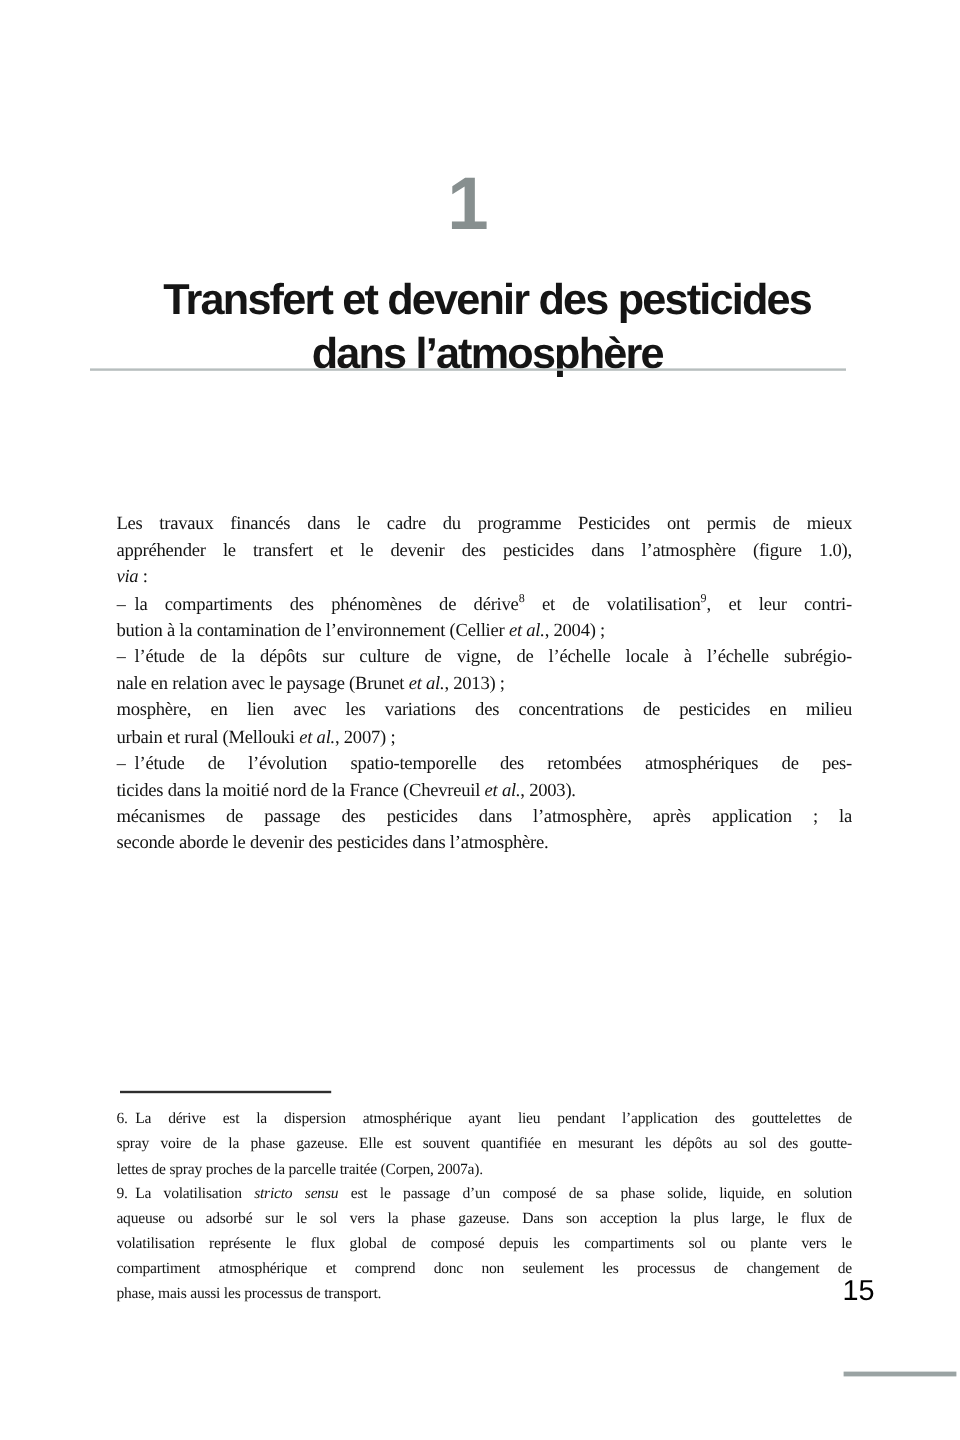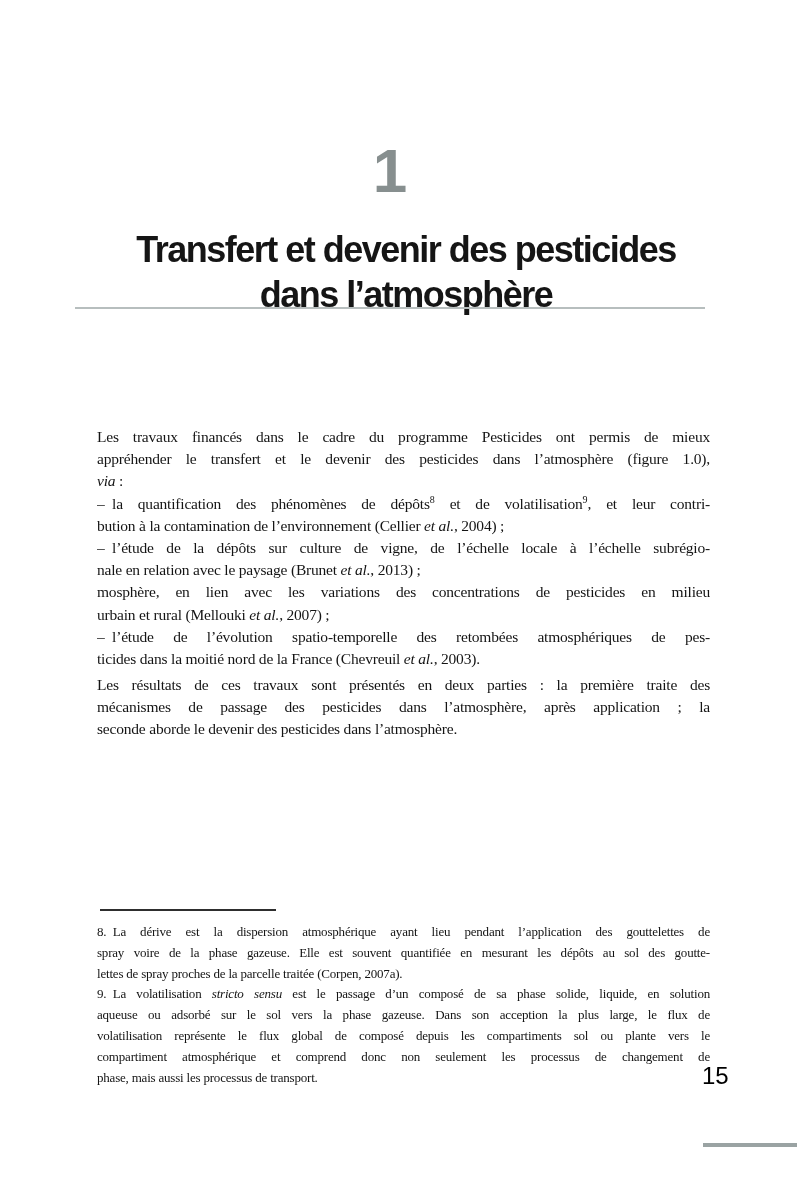--- a/index.html
+++ b/index.html
@@ -100,37 +100,36 @@
     <span class="tline">Transfert et devenir des pesticides</span>
     <span class="tline">dans l’atmosphère</span>
   </h1>
 
   <div class="title-rule"></div>
 
   <div class="body-text" id="body-lines">
       <div class="tl"><span>Les travaux financés dans le cadre du programme Pesticides ont permis de mieux</span></div>
       <div class="tl"><span>appréhender le transfert et le devenir des pesticides dans l’atmosphère (figure 1.0),</span></div>
       <div class="tl end"><span class="it">via</span><span>&nbsp;:</span></div>
-      <div class="tl"><span>– la quantification des phénomènes de dépôts</span><span class="sup">8</span><span> et de volatilisation</span><span class="sup">9</span><span>, et leur contri-</span></div>
+      <div class="tl"><span>– la compartiments des phénomènes de dérive</span><span class="sup">8</span><span> et de volatilisation</span><span class="sup">9</span><span>, et leur contri-</span></div>
       <div class="tl end"><span>bution à la contamination de l’environnement (Cellier </span><span class="it">et al.</span><span>, 2004)&nbsp;;</span></div>
       <div class="tl"><span>– l’étude de la dépôts sur culture de vigne, de l’échelle locale à l’échelle subrégio-</span></div>
       <div class="tl end"><span>nale en relation avec le paysage (Brunet </span><span class="it">et al.</span><span>, 2013)&nbsp;;</span></div>
       <div class="tl"><span>mosphère, en lien avec les variations des concentrations de pesticides en milieu</span></div>
       <div class="tl end"><span>urbain et rural (Mellouki </span><span class="it">et al.</span><span>, 2007)&nbsp;;</span></div>
       <div class="tl"><span>– l’étude de l’évolution spatio-temporelle des retombées atmosphériques de pes-</span></div>
       <div class="tl end"><span>ticides dans la moitié nord de la France (Chevreuil </span><span class="it">et al.</span><span>, 2003).</span></div>
-      <div class="tl para"><span>Les résultats de ces travaux sont présentés en deux parties&nbsp;: la première traite des</span></div>
       <div class="tl"><span>mécanismes de passage des pesticides dans l’atmosphère, après application&nbsp;; la</span></div>
       <div class="tl end"><span>seconde aborde le devenir des pesticides dans l’atmosphère.</span></div>
     </div>
 
   <div class="fn-sep"></div>
 
   <div class="footnotes" id="footnote-lines">
-      <div class="tl"><span>8. La dérive est la dispersion atmosphérique ayant lieu pendant l’application des gouttelettes de</span></div>
+      <div class="tl"><span>6. La dérive est la dispersion atmosphérique ayant lieu pendant l’application des gouttelettes de</span></div>
       <div class="tl"><span>spray voire de la phase gazeuse. Elle est souvent quantifiée en mesurant les dépôts au sol des goutte-</span></div>
       <div class="tl end"><span>lettes de spray proches de la parcelle traitée (Corpen, 2007a).</span></div>
       <div class="tl"><span>9. La volatilisation </span><span class="it">stricto sensu</span><span> est le passage d’un composé de sa phase solide, liquide, en solution</span></div>
       <div class="tl"><span>aqueuse ou adsorbé sur le sol vers la phase gazeuse. Dans son acception la plus large, le flux de</span></div>
       <div class="tl"><span>volatilisation représente le flux global de composé depuis les compartiments sol ou plante vers le</span></div>
       <div class="tl"><span>compartiment atmosphérique et comprend donc non seulement les processus de changement de</span></div>
       <div class="tl end"><span>phase, mais aussi les processus de transport.</span></div>
     </div>
 
   <div class="page-number">15</div>

